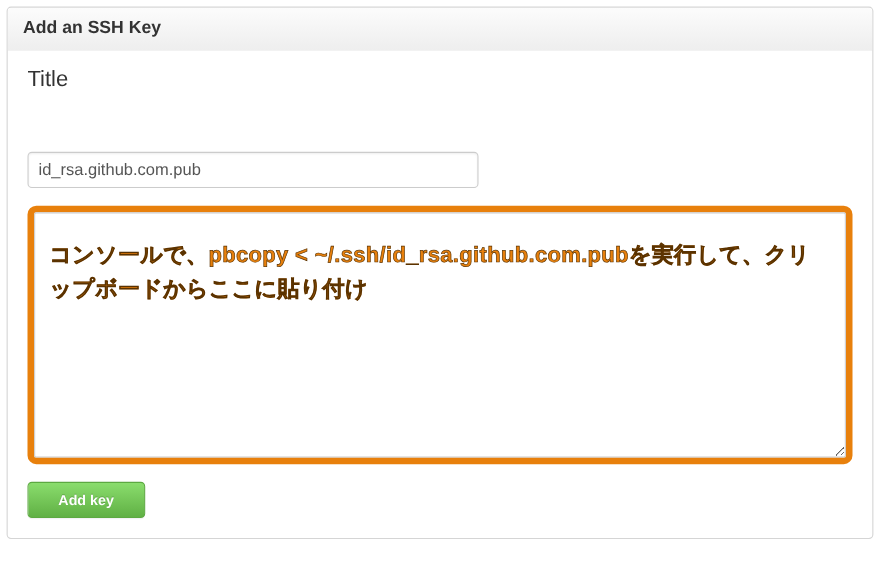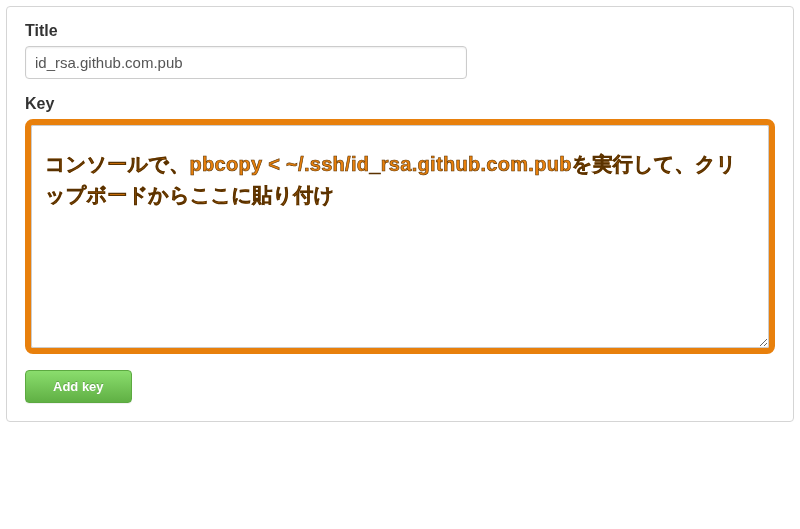--- a/index.html
+++ b/index.html
@@ -31,35 +31,36 @@
       color: #333333;
     }
     .panel-body {
       padding: 15px 18px 18px 18px;
     }
     .field-group {
       margin-bottom: 16px;
     }
     .field-label {
       display: block;
-      font-size: 16px;
-      font-weight: bold;
+      font-size: 20px;
+      font-weight: normal;
       color: #333333;
       margin-bottom: 6px;
     }
     .text-input {
-      width: 442px;
+      width: 410px;
       padding: 7px 9px;
       font-size: 15px;
       color: #555555;
       border: 1px solid #cccccc;
       border-radius: 4px;
       background: #ffffff;
       box-shadow: inset 0 1px 2px rgba(0,0,0,0.07);
       font-family: inherit;
+      margin-top: 48px;
     }
     .textarea-wrap {
       position: relative;
       border: 6px solid #e8800c;
       border-radius: 8px;
       width: 100%;
     }
     .key-textarea {
       width: 100%;
       height: 223px;
@@ -97,29 +98,31 @@
       border-radius: 4px;
       cursor: pointer;
       text-shadow: 0 -1px 0 rgba(0,0,0,0.2);
       box-shadow: 0 1px 0 rgba(0,0,0,0.05);
     }
   </style>
 </head>
 <body>
 
 <div class="panel">
+  <div class="panel-header">
+    <h3>Add an SSH Key</h3>
+  </div>
   <div class="panel-body">
 
     <div class="field-group">
       <label class="field-label">Title</label>
       <input type="text" class="text-input" value="id_rsa.github.com.pub" style="">
     </div>
 
     <div class="field-group">
-      <label class="field-label">Key</label>
       <div class="textarea-wrap">
         <textarea class="key-textarea" style=""></textarea>
         <div class="annotation-overlay">コンソールで、pbcopy &lt; ~/.ssh/id_rsa.github.com.pubを実行して、クリップボードからここに貼り付け</div>
       </div>
     </div>
 
     <button class="btn-primary">Add key</button>
 
   </div>
 </div>

